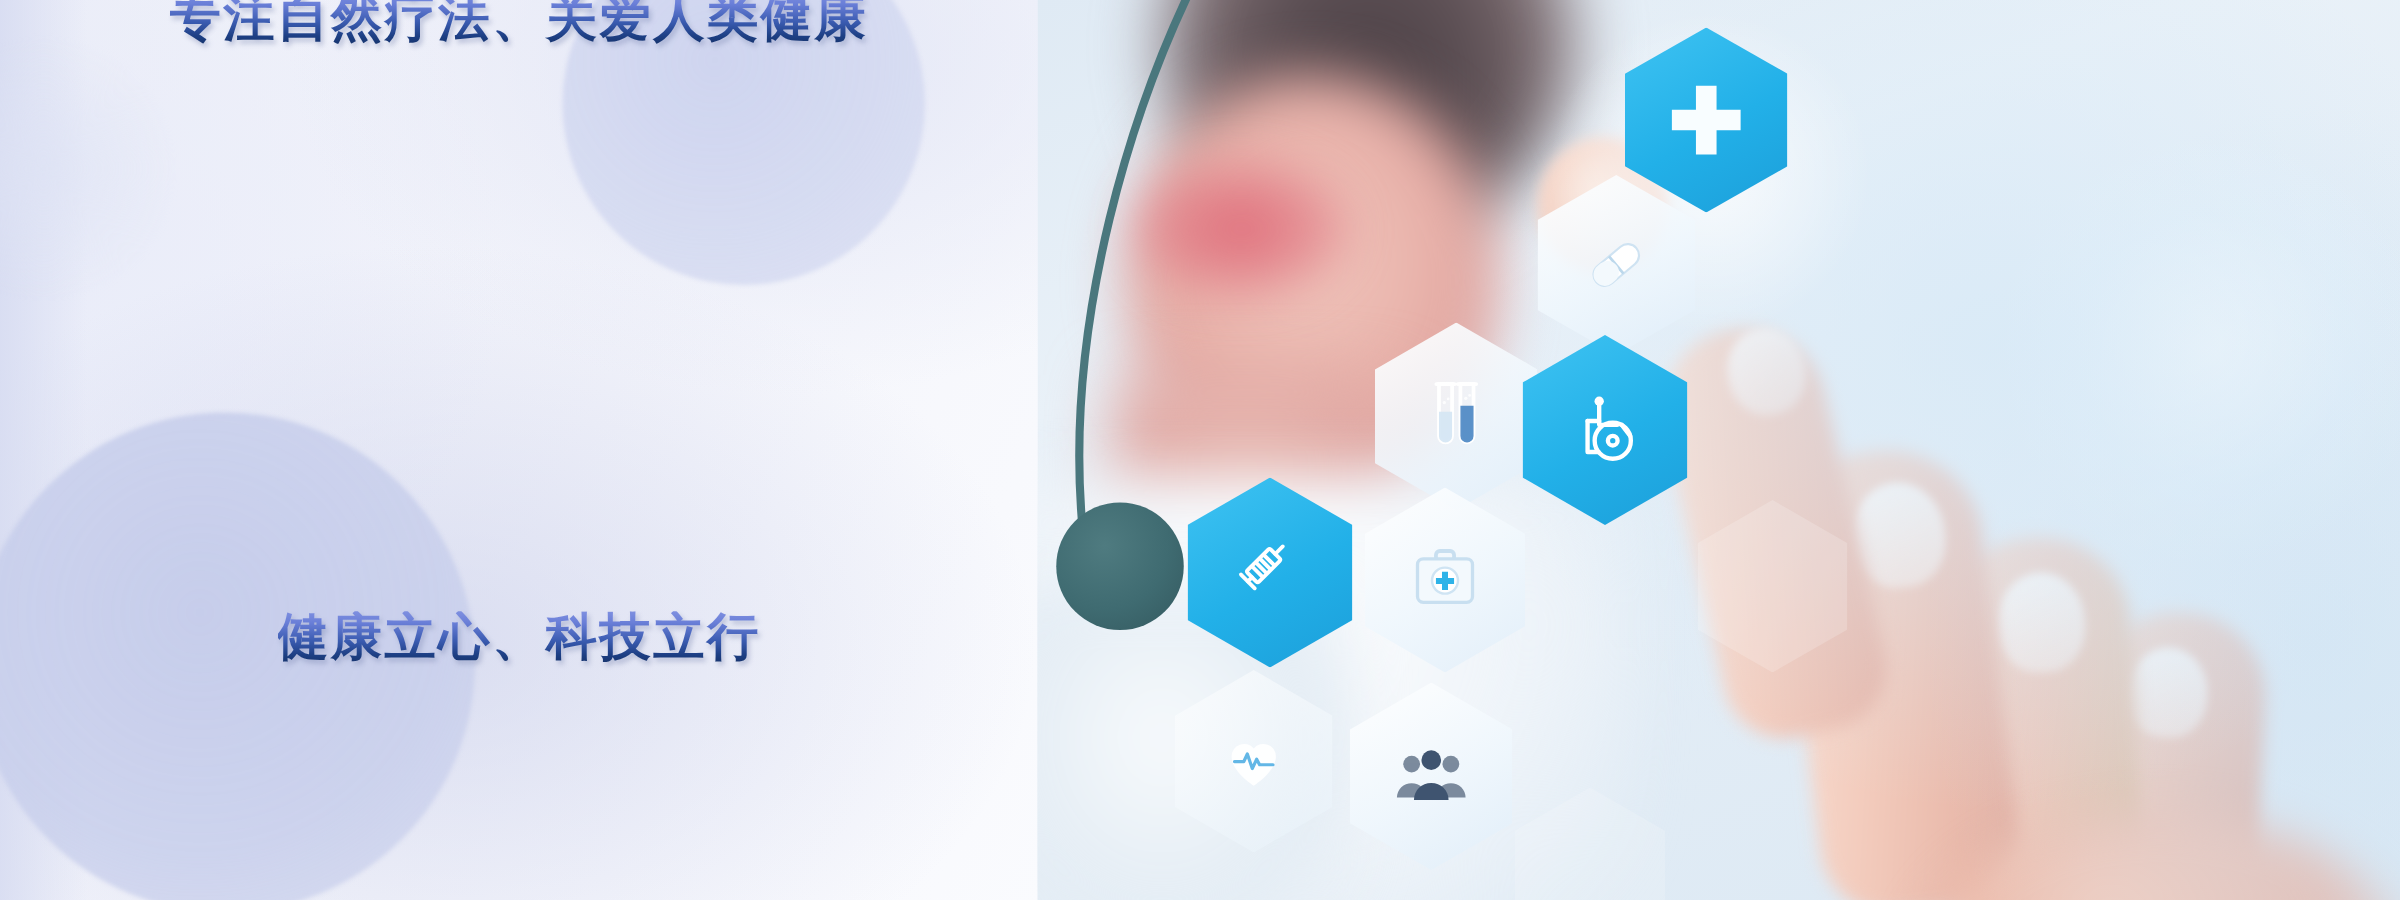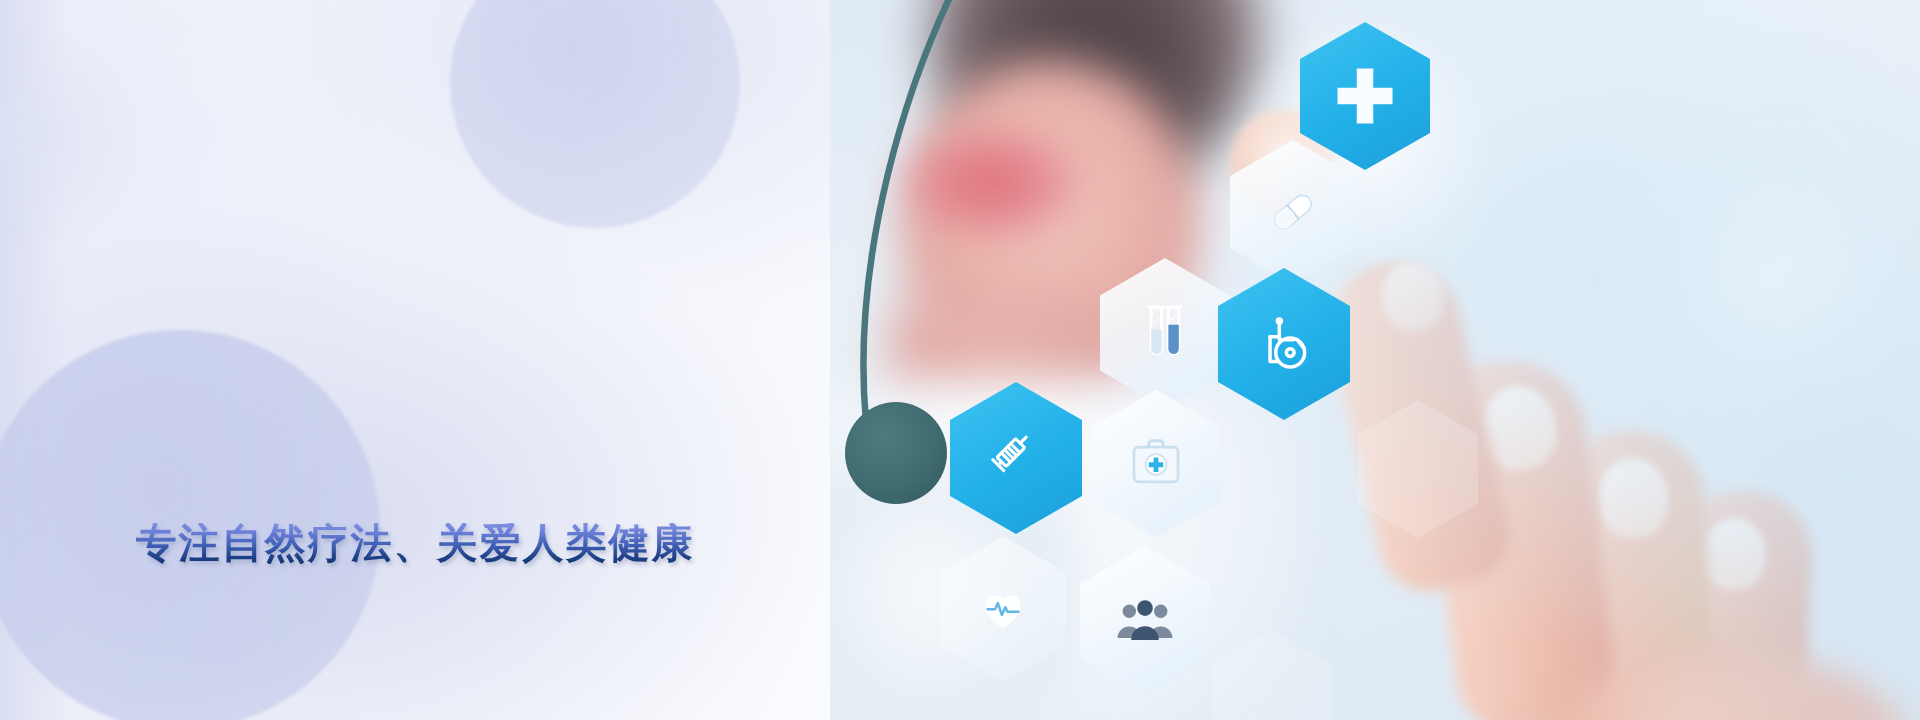--- a/index.html
+++ b/index.html
@@ -205,21 +205,21 @@
   .arc{position:absolute;left:780px;top:-30px;width:360px;height:560px;pointer-events:none;}
   .arc-dot{
     position:absolute;left:845px;top:402px;width:102px;height:102px;
     border-radius:50%;
     background:radial-gradient(circle at 38% 34%, #4f7b80 0%, #3f6b71 55%, #33585e 100%);
   }
 
   
   .copy{
     position:absolute;left:0;top:0;width:830px;height:564px;
-    display:flex;flex-direction:column;justify-content:flex-end;align-items:center;
+    display:flex;flex-direction:column;justify-content:space-between;align-items:center;
     gap:70px;
   }
   .headline{
     font-family:"DejaVu Sans","Liberation Sans",sans-serif;
     font-weight:bold;
     font-size:41px;
     letter-spacing:2px;
     line-height:1;
     white-space:nowrap;
     background:linear-gradient(180deg,#7f90e0 0%,#6a7fd8 22%,#3a5bb0 58%,#1d3f84 85%,#17356f 100%);
@@ -370,15 +370,16 @@
     <div class="hexring" style="left:382px;top:630px;width:120px;height:138px;opacity:.30;"></div>
   </div>
 
   <svg class="arc" viewBox="0 0 360 560">
     <path d="M205 -40 C 118 110, 72 300, 86 452" fill="none" stroke="#4a777d" stroke-width="6.5" stroke-linecap="round"></path>
   </svg>
   <div class="arc-dot"></div>
 
   <div class="copy">
     <div class="headline l1">专注自然疗法、关爱人类健康</div>
+    <div class="headline l2">健康立心、科技立行</div>
   </div>
 
 </div>
 
 </body></html>

